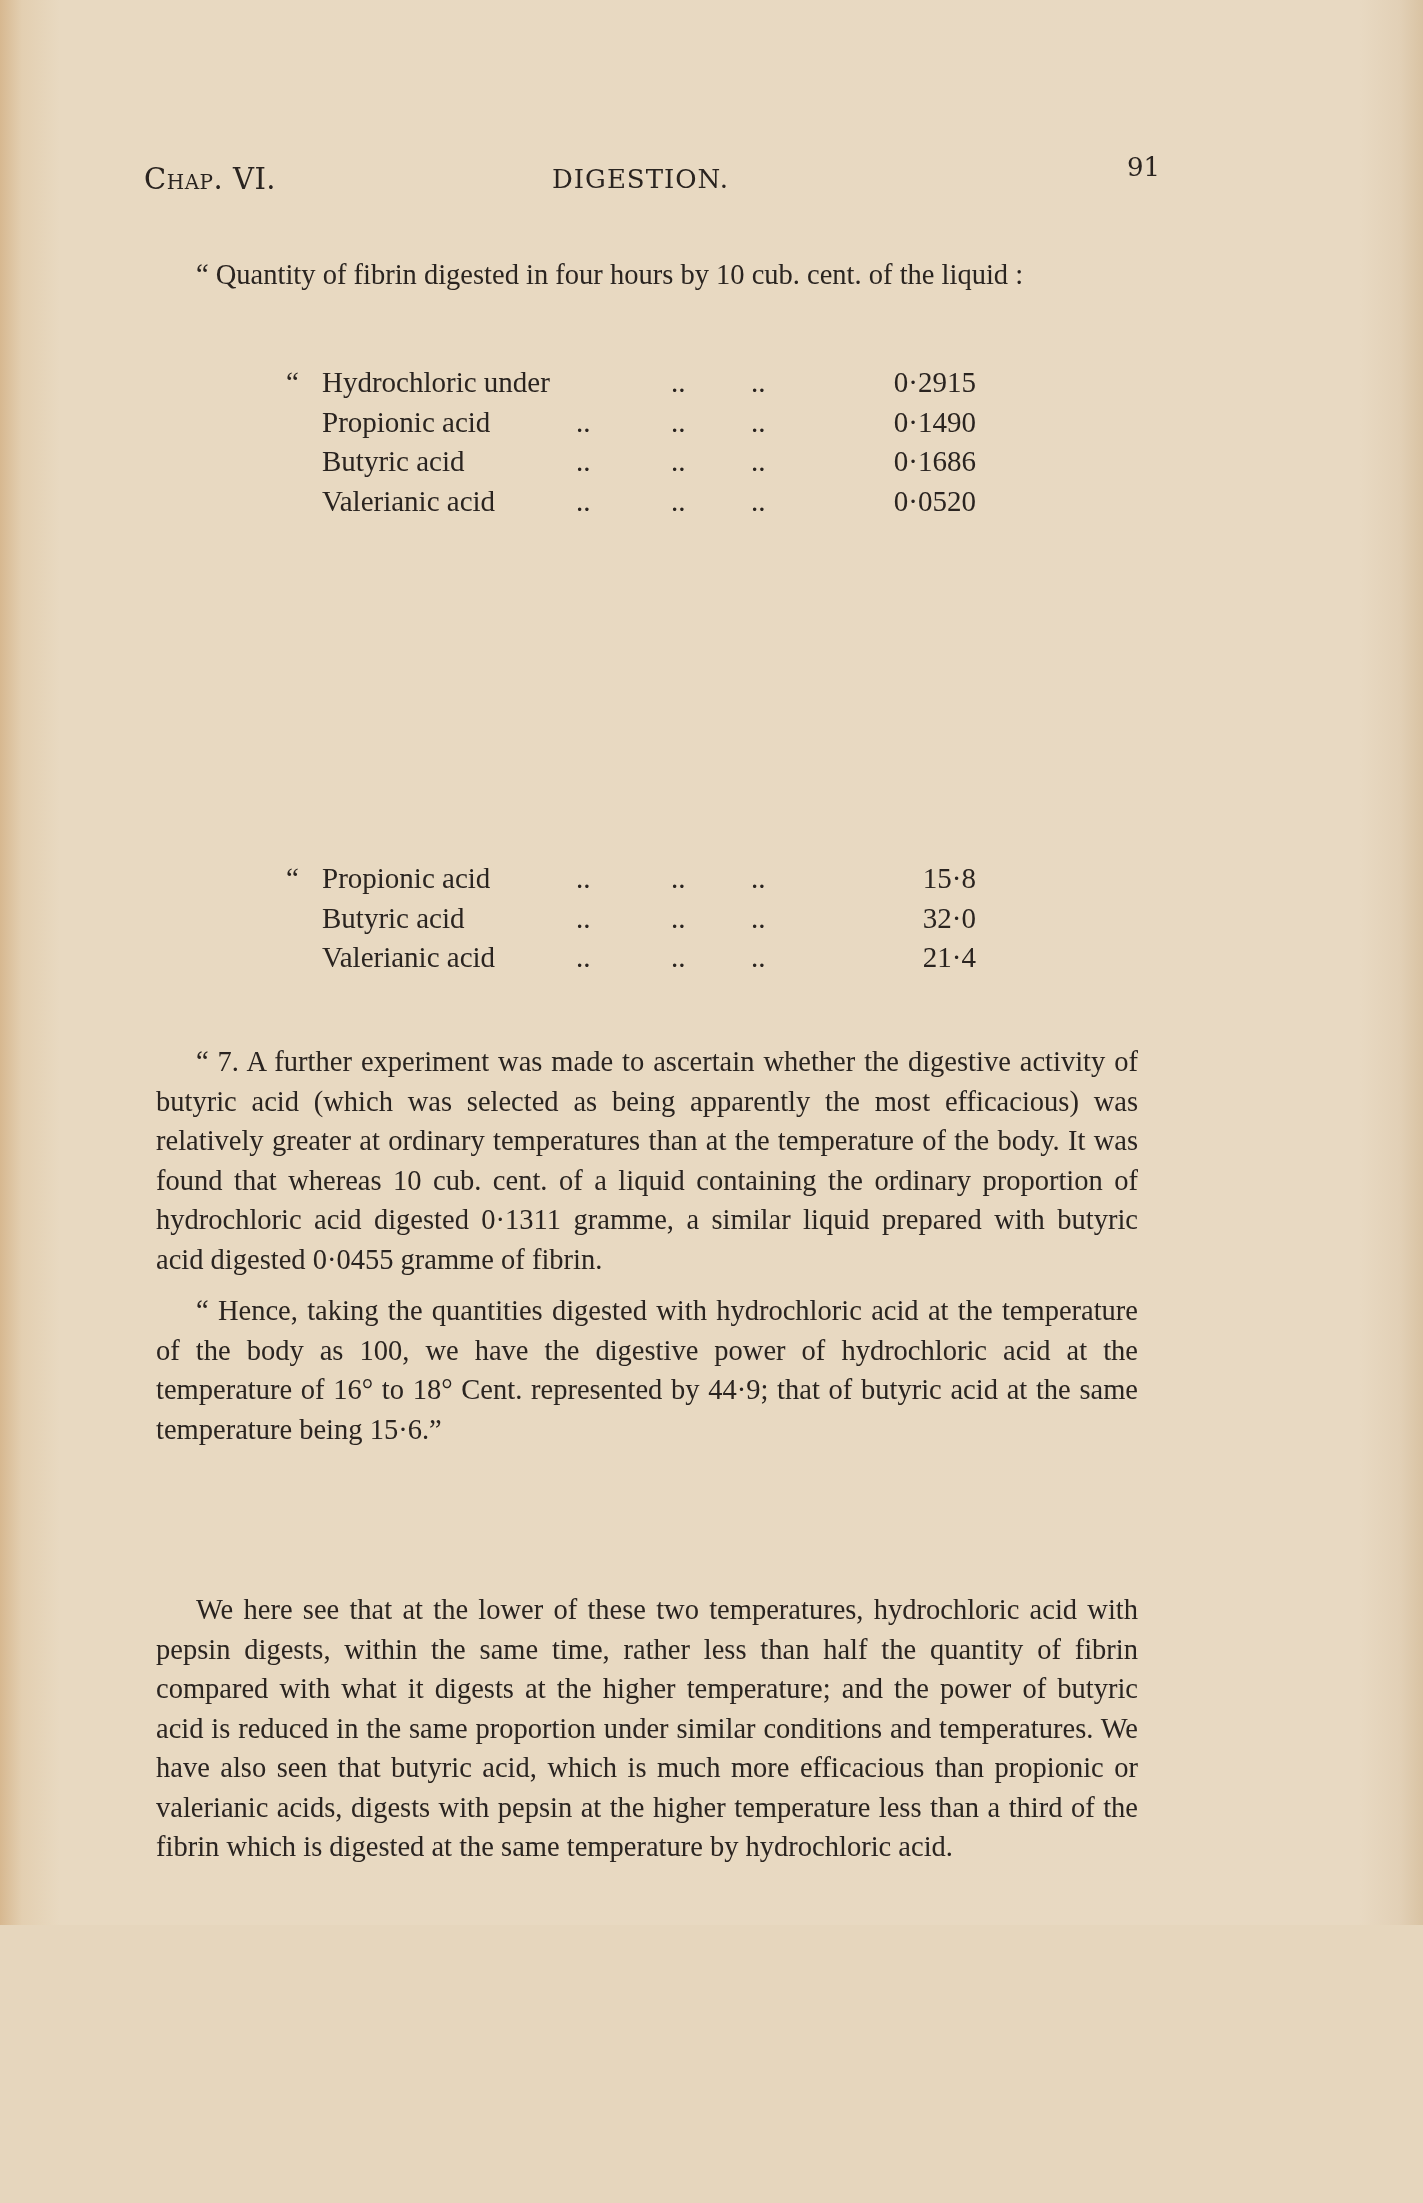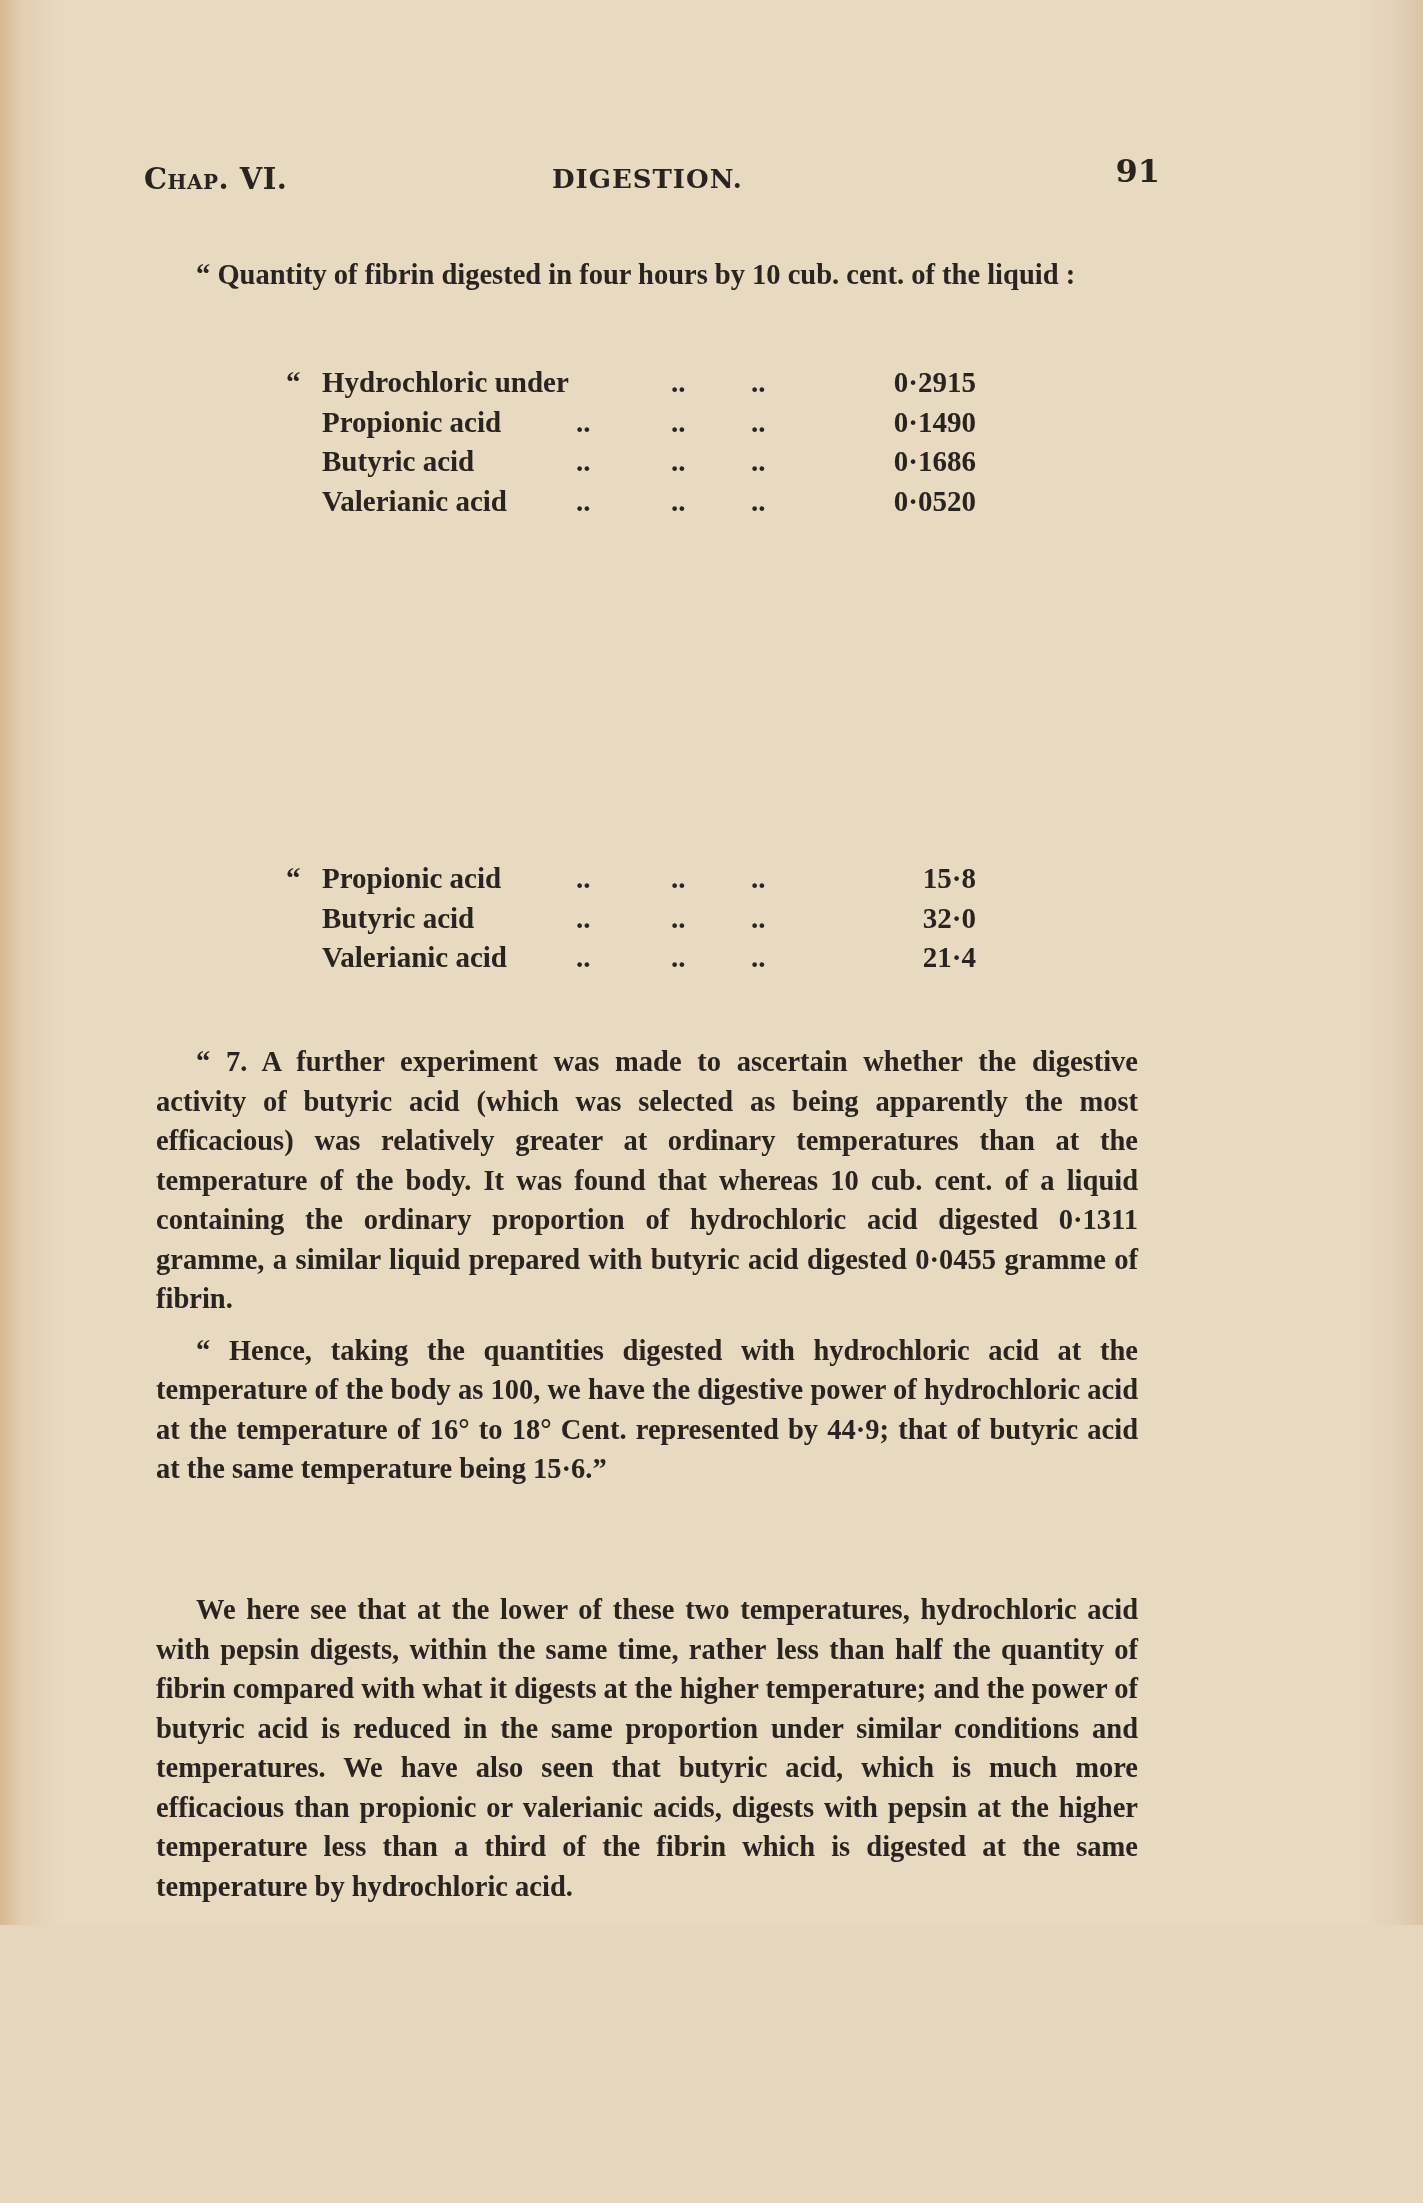--- a/index.html
+++ b/index.html
@@ -7,37 +7,36 @@
     width: 1423px; height: 2203px; overflow: hidden;
     background: #e6d6bd;
     font-family: "DejaVu Serif", "Liberation Serif", serif;
     color: #2a2420;
     position: relative;
   }
   .page {
     position: absolute; left: 0; top: 0; width: 1423px; height: 1925px;
     background:
       linear-gradient(to right, #d7b890 0px, #e3cfb1 22px, #e8d9c1 60px, #e8d9c2 1360px, #e2d0b6 1400px, #d9c3a3 1423px);
-    font-weight: bold;
   }
   .header {
     position: absolute; top: 152px; left: 144px; width: 1010px; height: 60px;
   }
   .running-head-left {
     position: absolute; left: 0; top: 10px;
     font-size: 29px; letter-spacing: 0.5px;
     font-variant: small-caps;
   }
   .running-head-center {
     position: absolute; left: 408px; top: 12px;
     font-size: 26px; letter-spacing: 1px;
   }
   .page-number {
     position: absolute; right: -6px; top: 0;
-    font-size: 32px;
+    font-size: 26px;
   }
   .text {
     position: absolute; left: 144px; width: 1006px;
     font-size: 28.5px; line-height: 39.5px;
     text-align: justify;
     font-family: "Liberation Serif", "DejaVu Serif", serif;
     font-stretch: condensed;
   }
   .text p { margin: 12px; text-indent: 40px; }
   .table {

